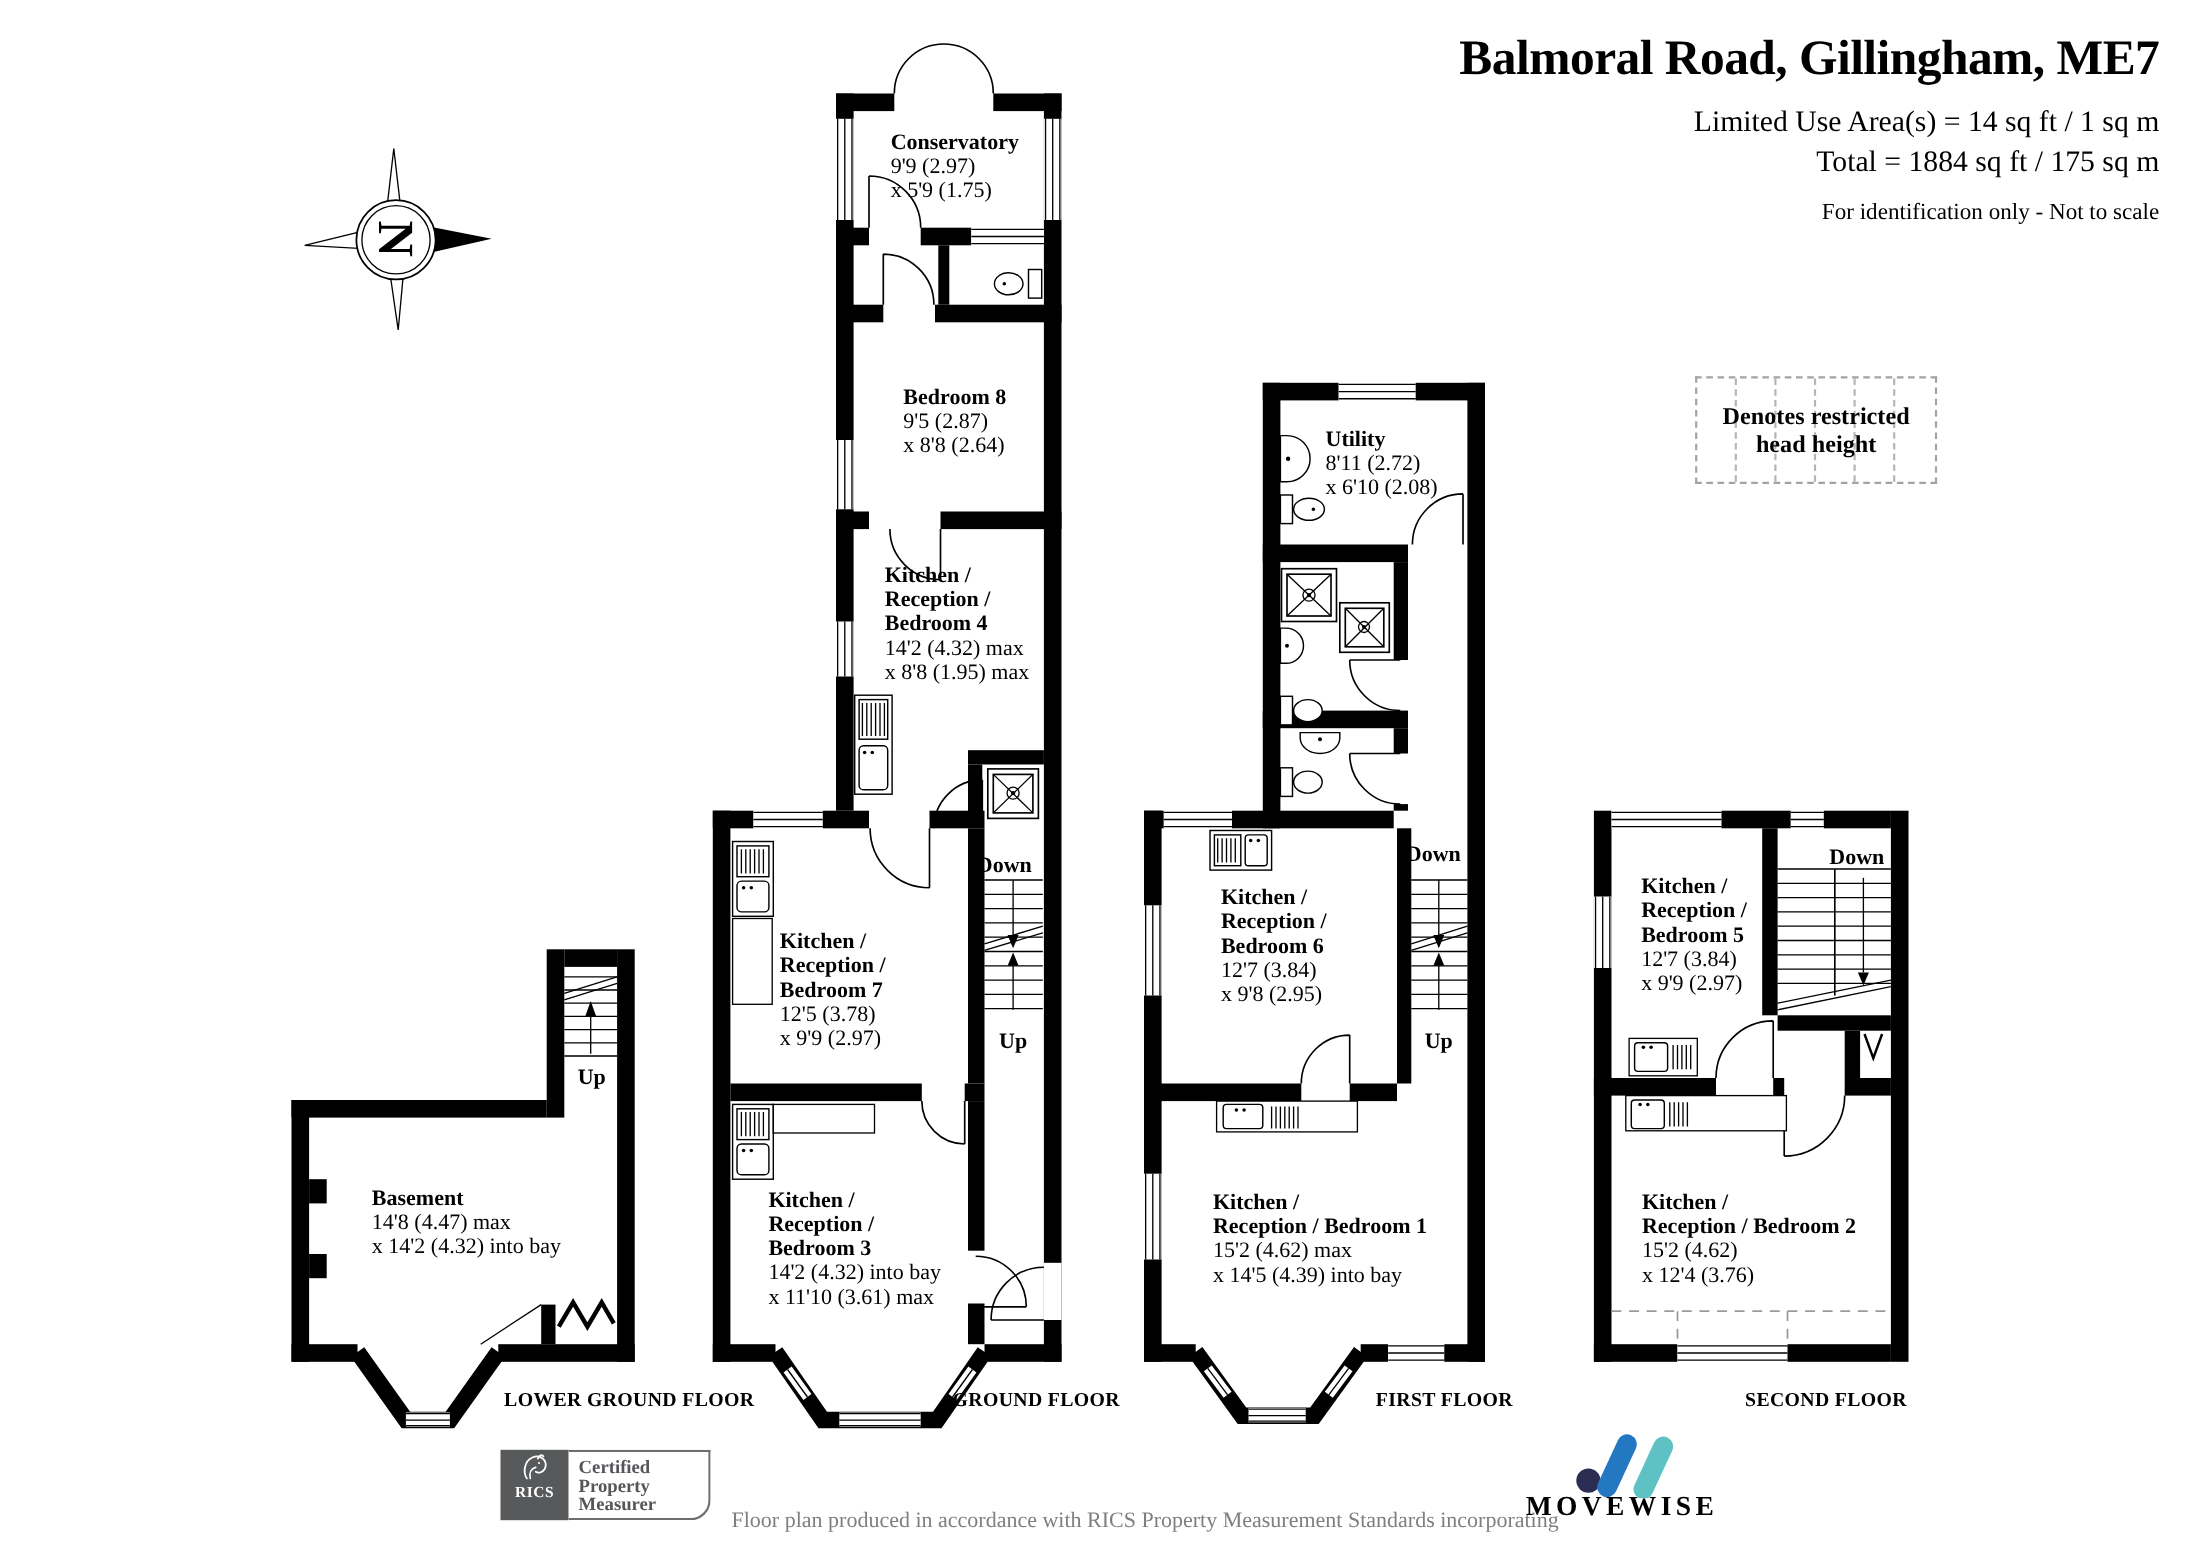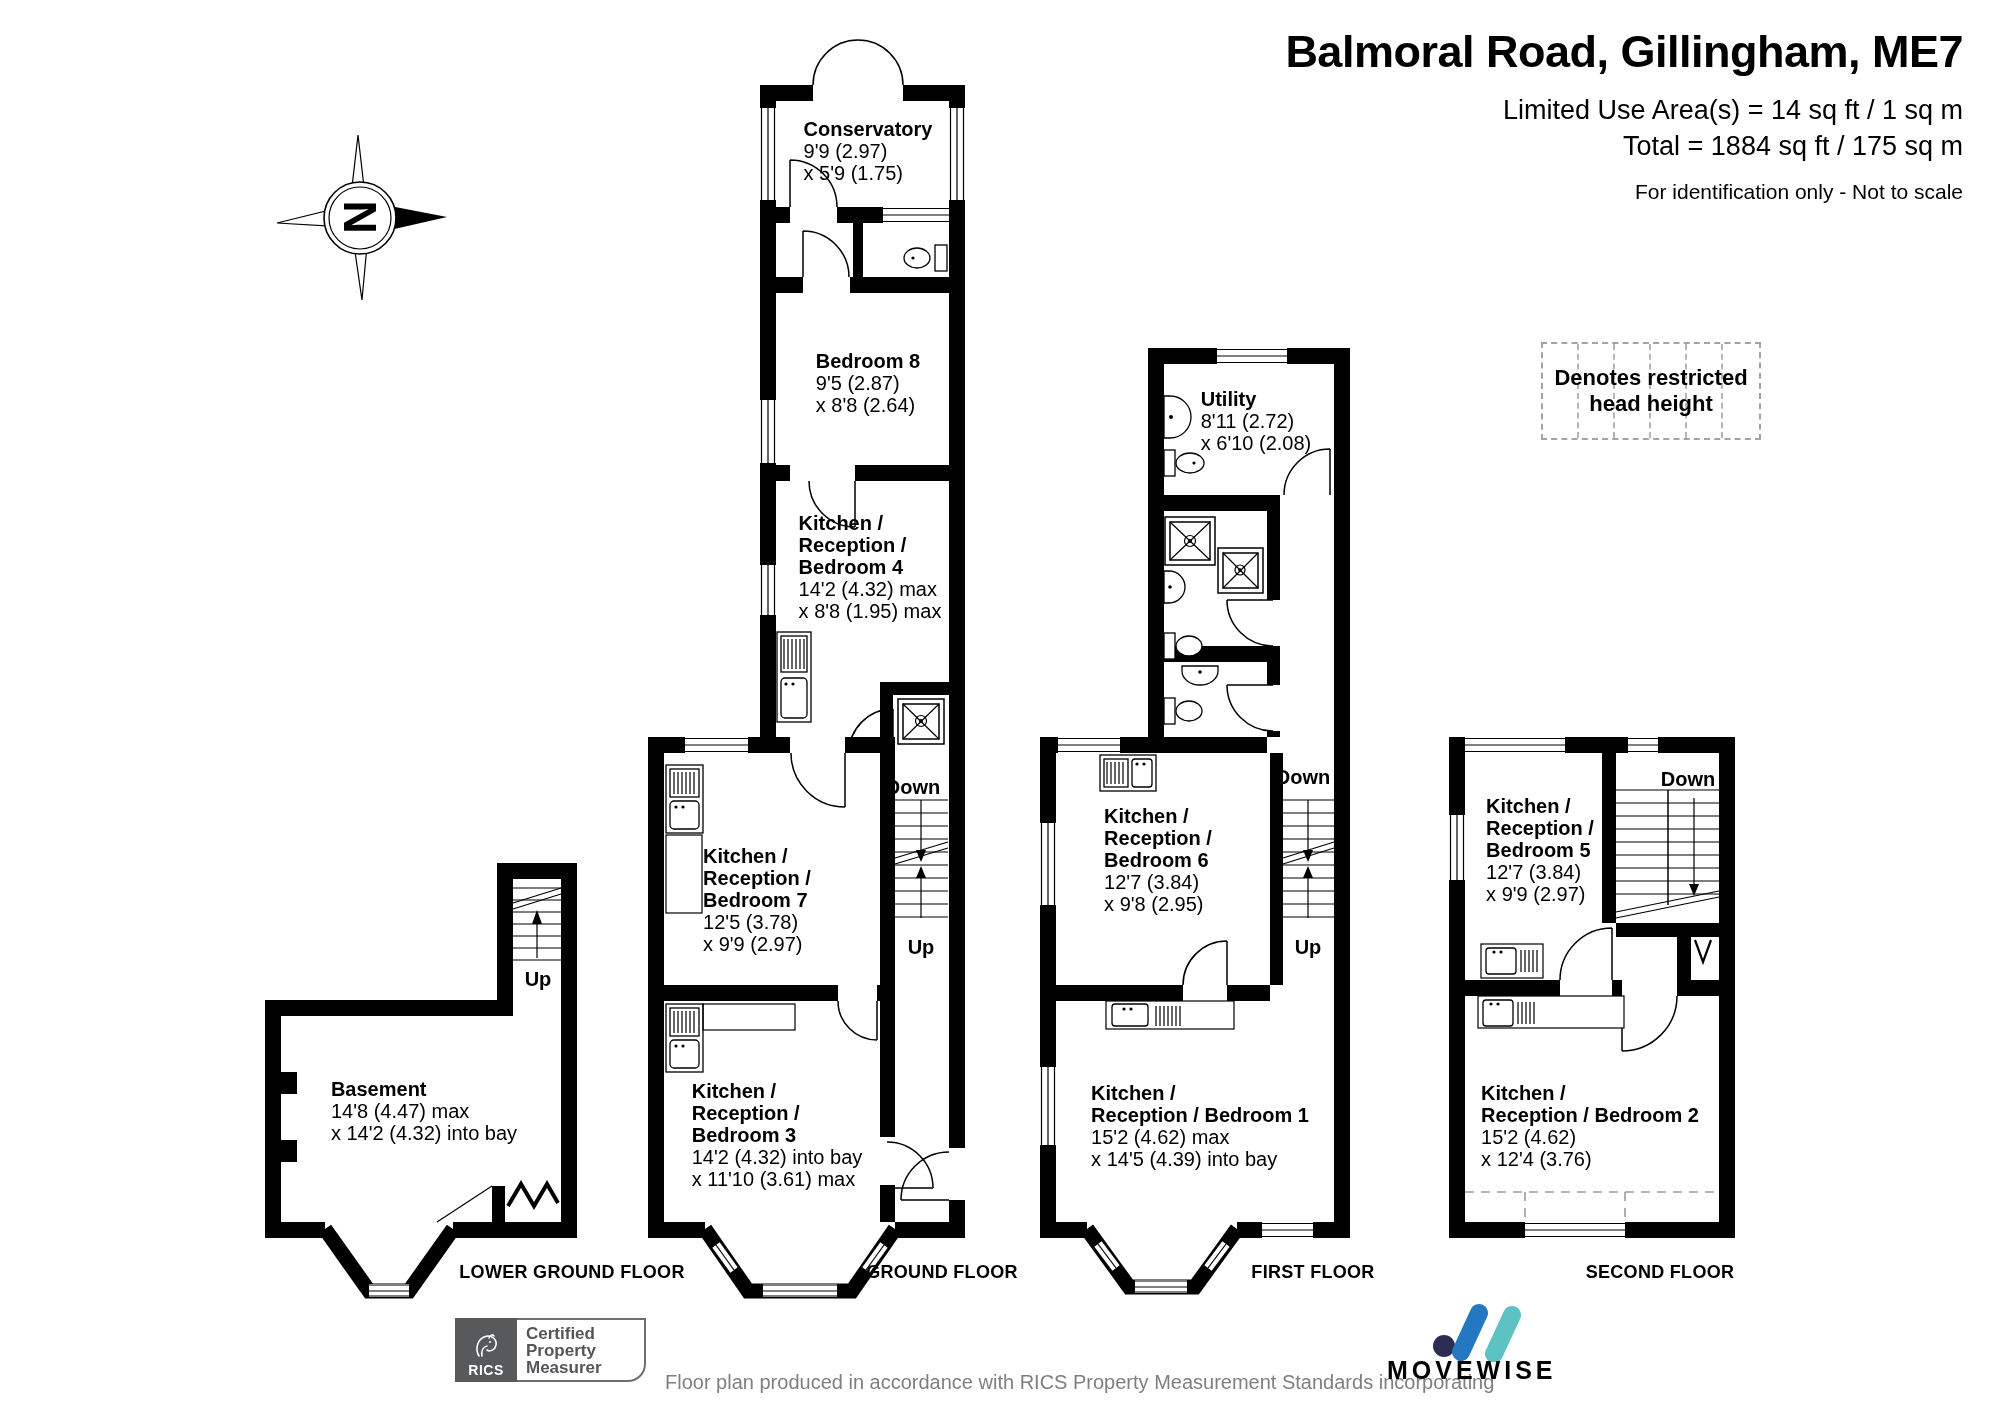--- a/index.html
+++ b/index.html
@@ -1,17 +1,17 @@
 <!DOCTYPE html>
 <html><head>
 <meta charset="utf-8">
 <style>
   html,body{margin:0;padding:0;background:#fff;}
   #page{position:relative;width:2000px;height:1414px;background:#fff;overflow:hidden;
-        font-family:Liberation Sans, sans-serif;color:#000;}
+        font-family:Liberation Serif, serif;color:#000;}
   .abs{position:absolute;}
   svg{display:block;}
   .wall{fill:#000;stroke:none;}
   .ln{stroke:#000;stroke-width:1.5;fill:none;}
   .thin{stroke-width:1.2;}
   .fix{fill:#fff;stroke:#000;stroke-width:1.5;}
   .tfix{fill:#fff;stroke:#000;stroke-width:1.3;}
   .dash{stroke:#9b9b9b;stroke-width:1.6;fill:none;stroke-dasharray:9 7;}
   
   #header{position:absolute;top:26px;right:37px;text-align:right;}
@@ -29,21 +29,21 @@
   #legend{position:absolute;left:1541px;top:342px;width:216px;height:94px;border:2px dashed #a3a3a3;}
   #legend .vd{position:absolute;top:0;bottom:0;border-left:2px dashed #b5b5b5;}
   #legend .cap{position:absolute;left:0;right:0;top:50%;transform:translateY(-50%);
                text-align:center;font-weight:bold;font-size:22px;line-height:26px;}
   
   #compassN{position:absolute;left:360px;top:217px;transform:translate(-50%,-50%) rotate(90deg);
             font-size:46px;font-weight:bold;}
   
   #ricsbadge{position:absolute;left:455px;top:1318px;display:flex;height:64px;}
   #ricsgray{width:62px;background:#58595b;color:#fff;display:flex;flex-direction:column;
-            align-items:center;justify-content:flex-end;padding-bottom:4px;}
+            align-items:center;justify-content:flex-end;padding-bottom:16px;}
   #ricsgray .brand{font-size:14px;font-weight:bold;letter-spacing:0.5px;}
   #certbox{width:118px;border:2px solid #6d6e70;border-left:none;border-radius:0 0 18px 0;
            background:#fff;color:#55565a;font-weight:bold;font-size:17px;line-height:17px;
            display:flex;flex-direction:column;justify-content:center;padding-left:9px;}
   #disclaimer{position:absolute;left:665px;top:1320px;color:#7f7f7f;font-size:20px;
               line-height:25px;white-space:pre;}
   #movewiseword{position:absolute;left:1387px;top:1356px;width:160px;text-align:left;
                 font-size:25px;font-weight:bold;letter-spacing:4px;color:#000000;}
 </style>
 </head>

